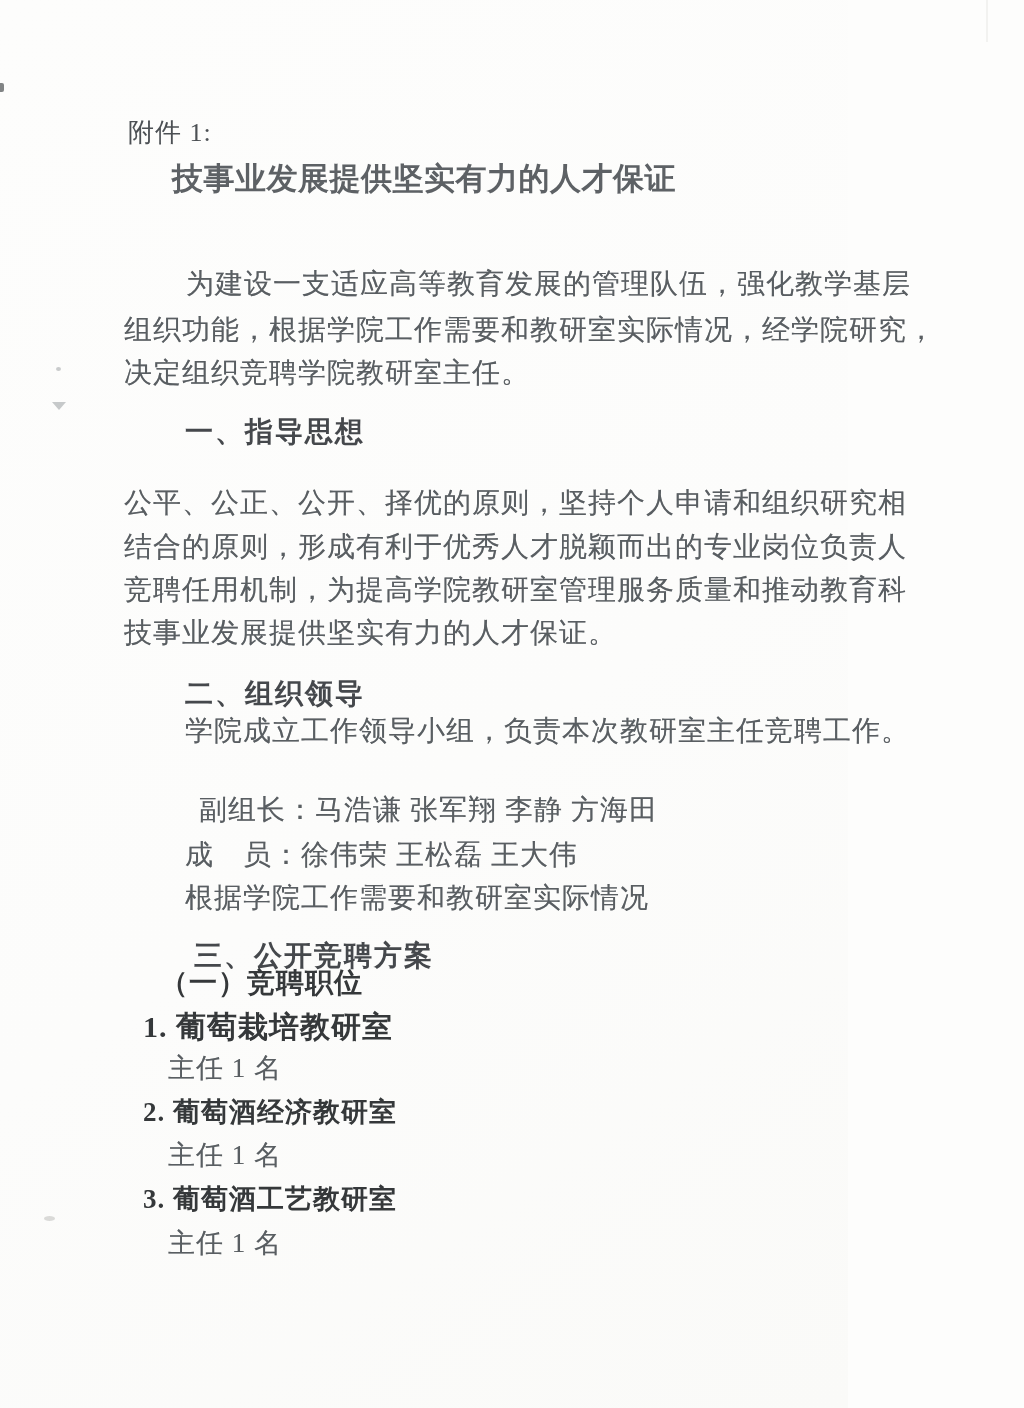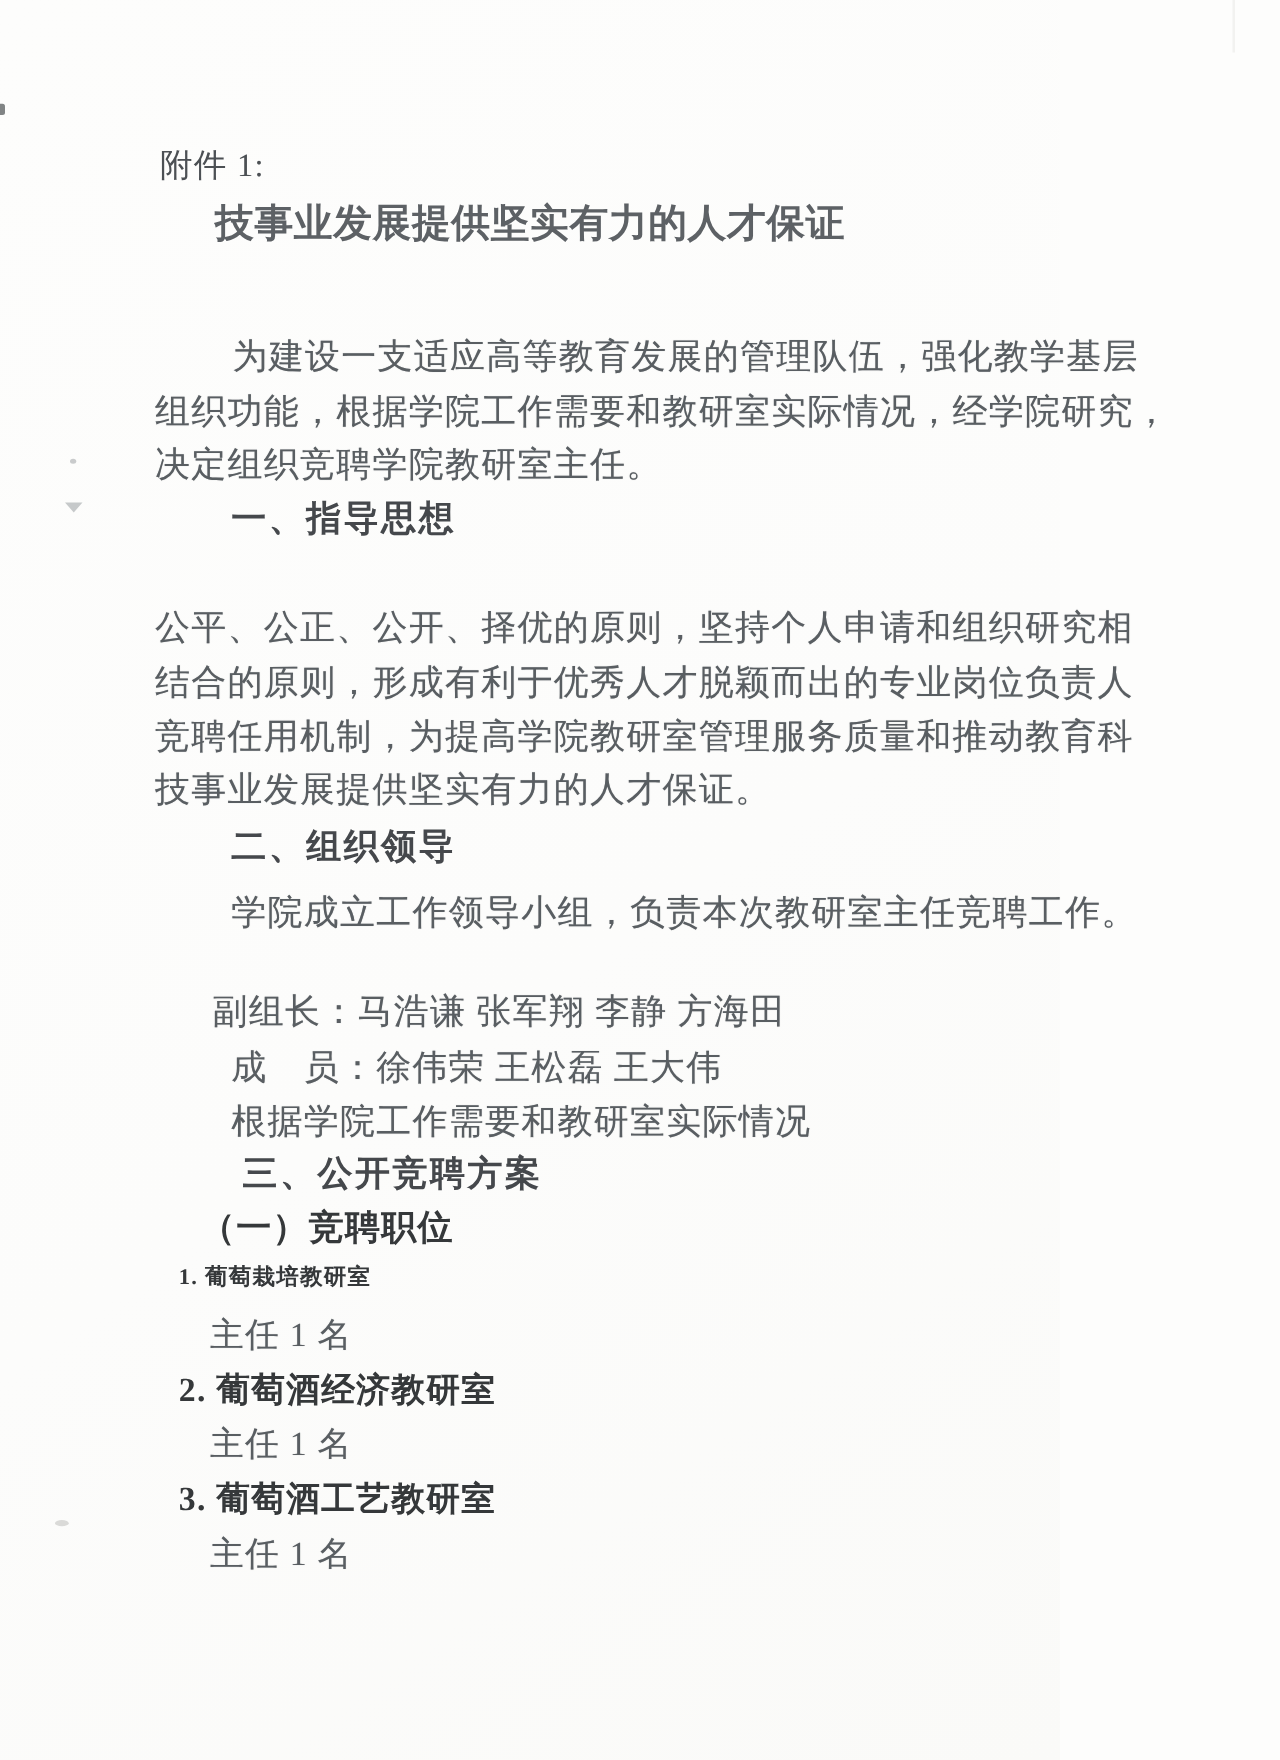--- a/index.html
+++ b/index.html
@@ -25,25 +25,26 @@
   
   .fs {
     font-family: "Liberation Serif", "DejaVu Serif", serif;
     font-size: 28px;
     color: #595e62;
     letter-spacing: 1px;
     text-shadow: 0 0 0.6px rgba(89,94,98,0.5);
   }
   
   .hei {
-    font-family: Liberation Serif, serif;
+    font-family: Liberation Sans, sans-serif;
     font-size: 28px;
     font-weight: 700;
     color: #45484c;
     letter-spacing: 2px;
+    margin-top: 16px;
   }
   
   .kai {
     font-family: "Liberation Serif", "DejaVu Serif", serif;
     font-size: 28px;
     font-weight: 700;
     color: #35383a;
     letter-spacing: 1px;
   }
   .attachment {
@@ -74,40 +75,40 @@
 </style>
 </head>
 <body>
 
 <div class="page">
 
   <div class="line attachment" style="left:128px; top:120px;">附件 1:</div>
 
   <div class="line doc-title" style="top:163px;">技事业发展提供坚实有力的人才保证</div>
 
-  <div class="line fs" style="left:186px; top:272px;">为建设一支适应高等教育发展的管理队伍，强化教学基层</div>
+  <div class="line fs" style="left:186px; top:272px;font-family:Liberation Mono, monospace;">为建设一支适应高等教育发展的管理队伍，强化教学基层</div>
   <div class="line fs" style="left:124px; top:316px;">组织功能，根据学院工作需要和教研室实际情况，经学院研究，</div>
   <div class="line fs" style="left:124px; top:359px;">决定组织竞聘学院教研室主任。</div>
 
   <div class="line hei" style="left:185px; top:402px;">一、指导思想</div>
   <div class="line fs" style="left:124px; top:489px;">公平、公正、公开、择优的原则，坚持个人申请和组织研究相</div>
   <div class="line fs" style="left:124px; top:533px;">结合的原则，形成有利于优秀人才脱颖而出的专业岗位负责人</div>
   <div class="line fs" style="left:124px; top:576px;">竞聘任用机制，为提高学院教研室管理服务质量和推动教育科</div>
   <div class="line fs" style="left:124px; top:619px;">技事业发展提供坚实有力的人才保证。</div>
 
   <div class="line hei" style="left:185px; top:664px;">二、组织领导</div>
   <div class="line fs" style="left:185px; top:706px;margin-top:11px;">学院成立工作领导小组，负责本次教研室主任竞聘工作。</div>
-  <div class="line fs" style="left:170px; top:796px;text-align:center;">副组长：马浩谦 张军翔 李静 方海田</div>
+  <div class="line fs" style="left:199px; top:796px;text-align:center;">副组长：马浩谦 张军翔 李静 方海田</div>
   <div class="line fs" style="left:185px; top:841px;">成　员：徐伟荣 王松磊 王大伟</div>
   <div class="line fs" style="left:185px; top:884px;">根据学院工作需要和教研室实际情况</div>
 
   <div class="line hei" style="left:194px; top:926px;">三、公开竞聘方案</div>
   <div class="line kai" style="left:160px; top:969px;">（一）竞聘职位</div>
 
-  <div class="line kai" style="left:143px; top:1012px; font-size:18px;">1. 葡萄栽培教研室</div>
+  <div class="line kai" style="left:143px; top:1012px; font-size:30px;">1. 葡萄栽培教研室</div>
   <div class="line fs" style="left:168px; top:1055px; font-size:27px;">主任 1 名</div>
 
   <div class="line kai" style="left:143px; top:1099px; font-size:27px;">2. 葡萄酒经济教研室</div>
   <div class="line fs" style="left:168px; top:1142px; font-size:27px;">主任 1 名</div>
 
   <div class="line kai" style="left:143px; top:1186px; font-size:27px;">3. 葡萄酒工艺教研室</div>
   <div class="line fs" style="left:168px; top:1230px; font-size:27px;">主任 1 名</div>
 
   <div class="artifact a-edge-blot"></div>
   <div class="artifact a-dot"></div>

